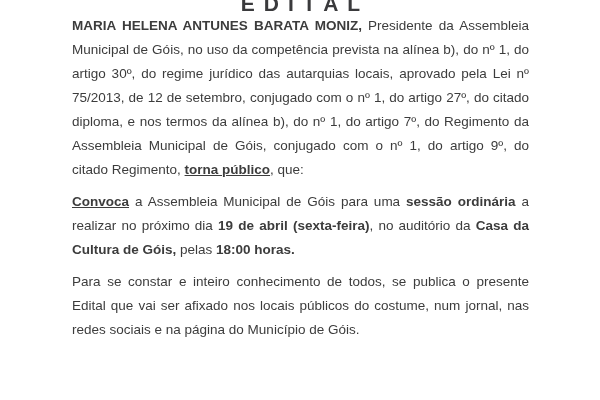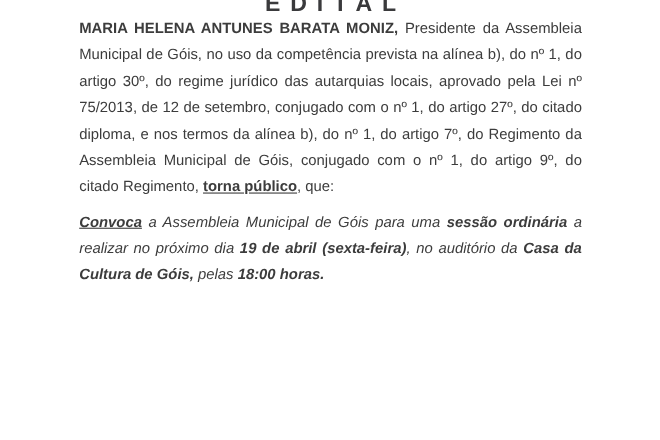--- a/index.html
+++ b/index.html
@@ -33,30 +33,31 @@
     color: #3a3a3c;
   }
   .para {
     margin: 0;
     font-size: 13.5px;
     line-height: 24px;
     text-align: justify;
     text-justify: inter-word;
   }
   .p-legal { }
-  .p-convocation { margin-top: 8px; font-style: italic; }
+  .p-convocation { margin-top: 8px; }
   .p-publication { margin-top: 8px; }
   .b { font-weight: bold; }
   .u { text-decoration: underline; }
 </style>
 </head>
 <body style="color: rgb(60, 60, 60); background: rgb(255, 255, 255);">
 
 <div class="page">
 
   <h1 class="title">EDITAL</h1>
 
   <p class="para p-legal"><span class="b">MARIA HELENA ANTUNES BARATA MONIZ,</span><span> Presidente da Assembleia Municipal de Góis, no uso da competência prevista na alínea b), do nº 1, do artigo 30º, do regime jurídico das autarquias locais, aprovado pela Lei nº 75/2013, de 12 de setembro, conjugado com o nº 1, do artigo 27º, do citado diploma, e nos termos da alínea b), do nº 1, do artigo 7º, do Regimento da Assembleia Municipal de Góis, conjugado com o nº 1, do artigo 9º, do citado Regimento, </span><span class="b u">torna público</span><span>, que:</span></p>
 
   <p class="para p-convocation"><span class="b u">Convoca</span><span> a Assembleia Municipal de Góis para uma </span><span class="b">sessão ordinária</span><span> a realizar no próximo dia </span><span class="b">19 de abril (sexta-feira)</span><span>, no auditório da </span><span class="b">Casa da Cultura de Góis,</span><span> pelas </span><span class="b">18:00 horas.</span></p>
 
+  <p class="para p-publication">Para se constar e inteiro conhecimento de todos, se publica o presente Edital que vai ser afixado nos locais públicos do costume, num jornal, nas redes sociais e na página do Município de Góis.</p>
 
 </div>
 
 </body></html>

